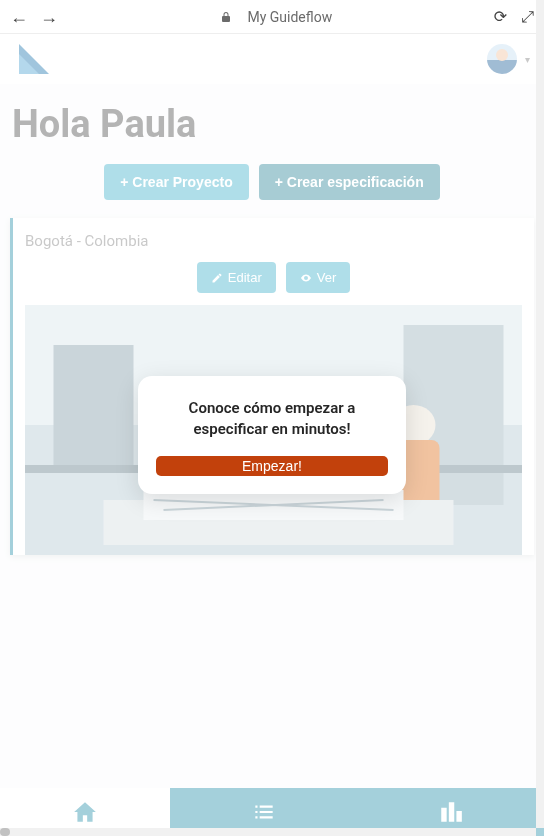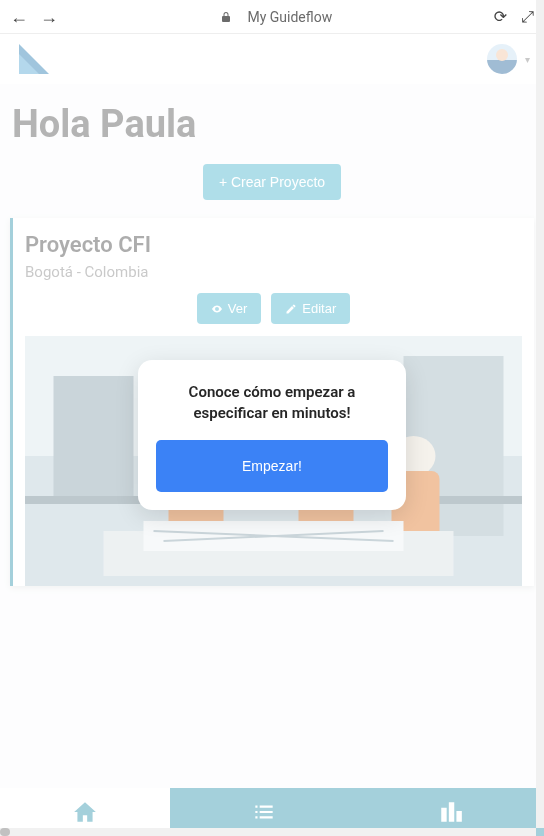--- a/index.html
+++ b/index.html
@@ -11,41 +11,41 @@
   .browser-bar .right-icons { display: flex; gap: 14px; color: #444; font-size: 16px; }
   .app { position: relative; width: 544px; height: 802px; background: #fafbfc; overflow: hidden; }
   .topbar { height: 50px; display: flex; align-items: center; justify-content: space-between; padding: 0 14px; background: #fff; }
   .logo { width: 40px; height: 40px; }
   .avatar-wrap { display: flex; align-items: center; gap: 8px; }
   .avatar { width: 30px; height: 30px; border-radius: 50%; background: linear-gradient(180deg,#c7dff2 0%,#c7dff2 55%,#2d6aa0 55%,#2d6aa0 100%); position: relative; overflow: hidden; }
   .avatar::after { content:""; position:absolute; top:5px; left:9px; width:12px; height:12px; border-radius:50%; background:#f1c6a5; }
   .caret { font-size: 10px; color: #888; }
   .greeting { padding: 18px 12px 10px; font-size: 38px; font-weight: 700; color: #595959; }
   .actions-row { display: flex; justify-content: center; gap: 10px; padding: 8px 0 18px; }
-  .btn { border: none; border-radius: 4px; padding: 10px 16px; font-size: 14px; color: #fff; cursor: pointer; display: inline-flex; align-items: center; gap: 6px; }
+  .btn { border: none; border-radius: 4px; padding: 10px 16px; font-size: 14px; color: #fff; cursor: pointer; display: inline-flex; align-items: center; gap: 6px; font-weight: bold; }
   .btn-light { background: #4fb7cf; }
   .btn-dark { background: #3c8ea0; }
   .project-card { margin: 0 10px 20px 10px; border-left: 3px solid #3598b0; background: #fff; padding: 14px 12px 0 12px; box-shadow: 0 2px 6px rgba(0,0,0,0.1); }
   .project-title { font-size: 22px; font-weight: 600; color: #4a4a4a; margin-bottom: 6px; }
   .project-loc { font-size: 15px; color: #888; margin-bottom: 12px; }
   .project-actions { display: flex; justify-content: center; gap: 10px; margin-bottom: 12px; }
   .small-btn { background: #4fb7cf; color: #fff; border: none; border-radius: 4px; padding: 8px 14px; font-size: 13px; display: inline-flex; align-items: center; gap: 5px; cursor: pointer; }
   .project-image { width: 100%; height: 250px; background: #bcc; position: relative; overflow: hidden; }
   
   .project-image svg { width: 100%; height: 100%; display: block; }
   .bottom-nav { position: absolute; bottom: 0; left: 0; right: 0; height: 48px; background: #fff; display: flex; }
   .bottom-nav .nav-item { flex: 1; display: flex; align-items: center; justify-content: center; color: #3598b0; }
   .bottom-nav .nav-item.home { flex: 0 0 170px; }
   .bottom-nav .nav-item.active-group { background: #3598b0; color: #fff; flex: 1; display: flex; }
   .bottom-nav .nav-item.active-group .sub { flex: 1; display: flex; align-items: center; justify-content: center; }
   
   .overlay { position: absolute; inset: 0; background: rgba(255,255,255,0.55); display: flex; align-items: center; justify-content: center; }
   .modal { width: 268px; background: #fff; border-radius: 14px; padding: 22px 18px 18px; box-shadow: 0 6px 24px rgba(0,0,0,0.12); text-align: center; }
   .modal-text { font-size: 15px; font-weight: 600; color: #262626; line-height: 1.4; margin-bottom: 16px; }
-  .modal-btn { width: 100%; background: #3b82f6; border: none; border-radius: 5px; color: #fff; font-size: 14px; padding: 18px 0; cursor: pointer; }
+  .modal-btn { width: 100%; background: #c2410c; border: none; border-radius: 5px; color: #fff; font-size: 14px; padding: 2px 0; cursor: pointer; }
   .scrollbars { position: absolute; }
   .scroll-h { bottom: 0; left: 0; right: 8px; height: 8px; background: #f1f1f1; }
   .scroll-h .thumb { position:absolute; left:0; top:0; bottom:0; width:10px; background:#c1c1c1; border-radius:4px; }
   .scroll-v { top:0; right:0; bottom:8px; width:8px; background:#f1f1f1; }
 </style>
 </head>
 <body>
 
 <div class="browser-bar">
   <span class="nav-btn">←</span>
@@ -72,37 +72,37 @@
     <div class="avatar-wrap">
       <div class="avatar"></div>
       <span class="caret">▾</span>
     </div>
   </div>
 
   <div class="greeting">Hola Paula</div>
 
   <div class="actions-row">
     <button class="btn btn-light">+ Crear Proyecto</button>
+    <button class="btn btn-dark">+ Crear especificación</button>
   </div>
 
   <div class="project-card">
-    <div class="project-title">Proyecto CFI</div>
     <div class="project-loc">Bogotá - Colombia</div>
     <div class="project-actions">
+      <button class="small-btn">
+        <svg width="12" height="12" viewBox="0 0 24 24" fill="#fff">
+            <path d="M3 17.25V21h3.75L17.81 9.94l-3.75-3.75L3 17.25zM20.71 7.04a1 1 0 000-1.41l-2.34-2.34a1 1 0 00-1.41 0l-1.83 1.83 3.75 3.75 1.83-1.83z"></path>
+          </svg>
+        <span>Editar</span>
+      </button>
       <button class="small-btn">
         <svg width="12" height="12" viewBox="0 0 24 24" fill="#fff">
             <path d="M12 5C6 5 2 12 2 12s4 7 10 7 10-7 10-7-4-7-10-7zm0 11a4 4 0 110-8 4 4 0 010 8z"></path>
           </svg>
         <span>Ver</span>
-      </button>
-      <button class="small-btn">
-        <svg width="12" height="12" viewBox="0 0 24 24" fill="#fff">
-            <path d="M3 17.25V21h3.75L17.81 9.94l-3.75-3.75L3 17.25zM20.71 7.04a1 1 0 000-1.41l-2.34-2.34a1 1 0 00-1.41 0l-1.83 1.83 3.75 3.75 1.83-1.83z"></path>
-          </svg>
-        <span>Editar</span>
       </button>
     </div>
     <div class="project-image">
       <svg viewBox="0 0 500 250" preserveAspectRatio="xMidYMid slice">
         <rect width="500" height="250" fill="#b8cdd6"></rect>
         <rect x="0" y="0" width="500" height="120" fill="#d9e6ec"></rect>
         <rect x="30" y="40" width="80" height="120" fill="#8aa2ad"></rect>
         <rect x="380" y="20" width="100" height="180" fill="#9fb5bf"></rect>
         <rect x="0" y="160" width="500" height="8" fill="#6e8690"></rect>
 

